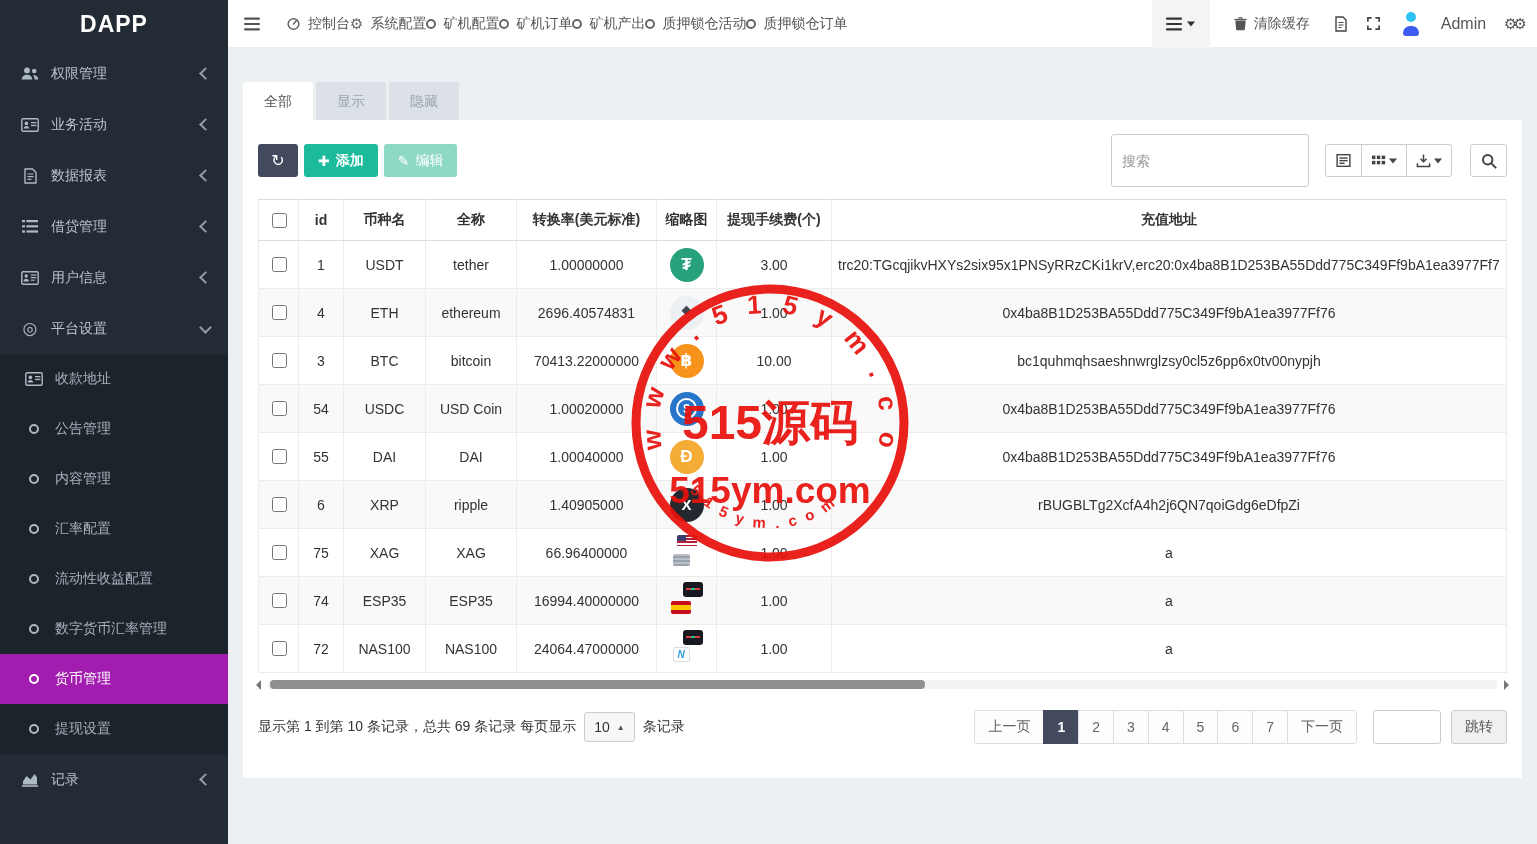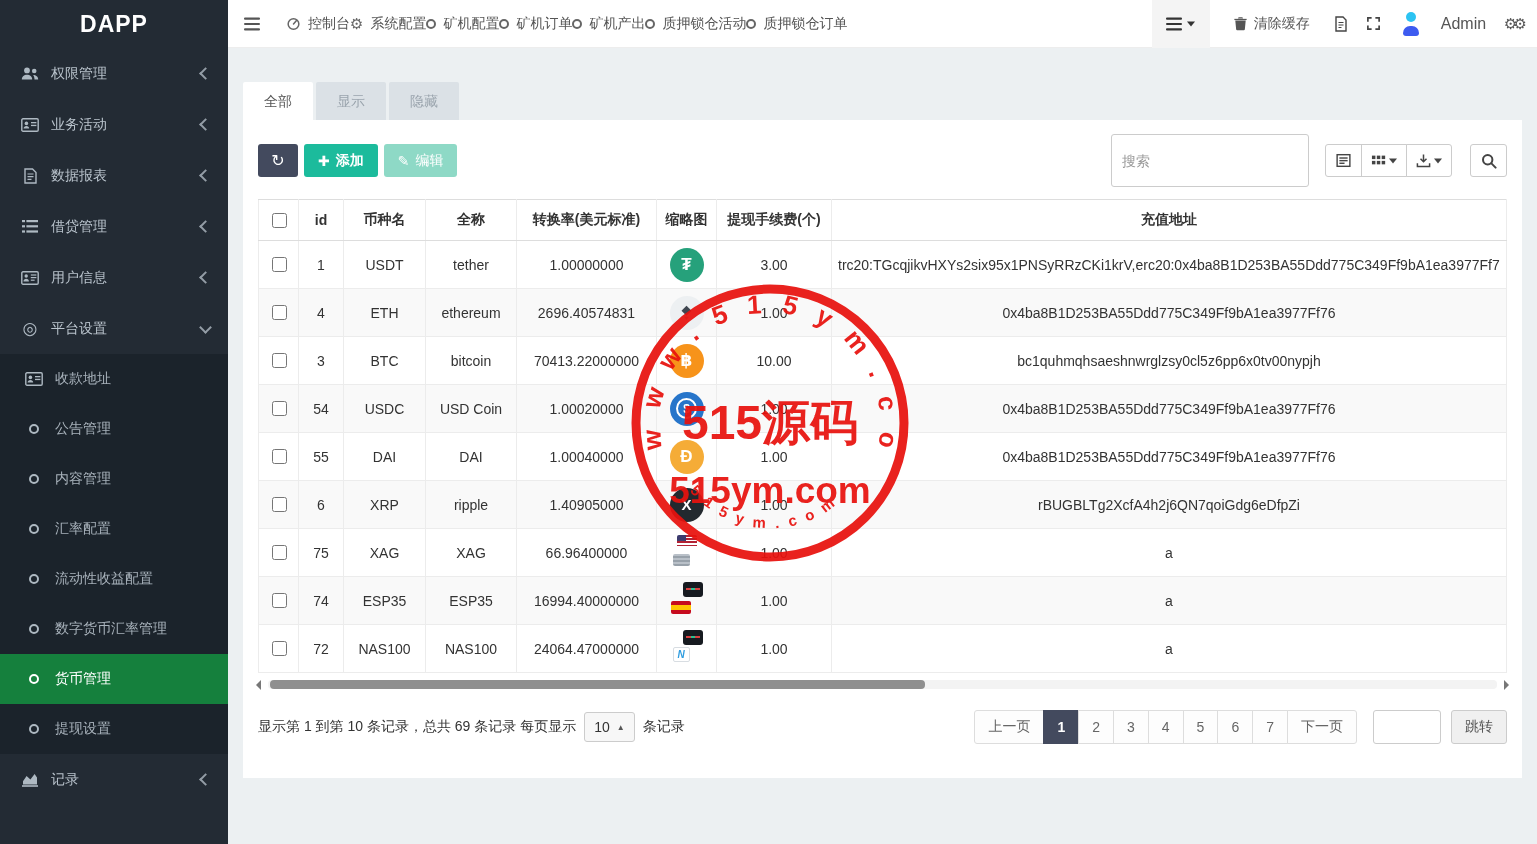--- a/index.html
+++ b/index.html
@@ -7,21 +7,21 @@
 
   
   .sidebar{position:absolute;left:0;top:0;width:228px;height:844px;background:#232b34;color:#b9c3cc;z-index:5;}
   .brand{height:48px;line-height:48px;text-align:center;color:#fff;font-size:23px;font-weight:bold;letter-spacing:1px;}
   .side-item{height:51px;display:flex;align-items:center;gap:11px;padding:0 18px 0 20px;font-size:14px;cursor:pointer;}
   .side-item .icn{width:20px;display:flex;justify-content:center;color:#aeb9c2;}
   .side-item .lbl{flex:0 1 auto;font-family:Liberation Serif, serif;}
   .side-item .chev{margin-left:auto;opacity:.75;}
   .submenu{background:#1b232b;}
   .submenu .side-item{height:50px;padding-left:24px;color:#a8b2bb;}
-  .submenu .side-item.active{background:#15803d;color:#fff;}
+  .submenu .side-item.active{background:#a21caf;color:#fff;}
   .submenu .side-item.active .icn{color:#fff;}
   .chev{width:7px;height:7px;border-left:2px solid currentColor;border-bottom:2px solid currentColor;display:inline-block;}
   .chev.left{transform:rotate(45deg);}
   .chev.down{transform:rotate(-45deg);margin-top:-3px;}
   .ring{width:10px;height:10px;border:2px solid currentColor;border-radius:50%;display:inline-block;box-sizing:border-box;}
   .gchar{font-size:15px;line-height:1;}
   .bull{font-size:17px;line-height:1;}
 
   
   .topbar{position:absolute;left:228px;top:0;right:0;height:48px;background:#fff;display:flex;align-items:center;padding:0 0 0 16px;box-sizing:border-box;border-bottom:1px solid #ededed;z-index:4;}

